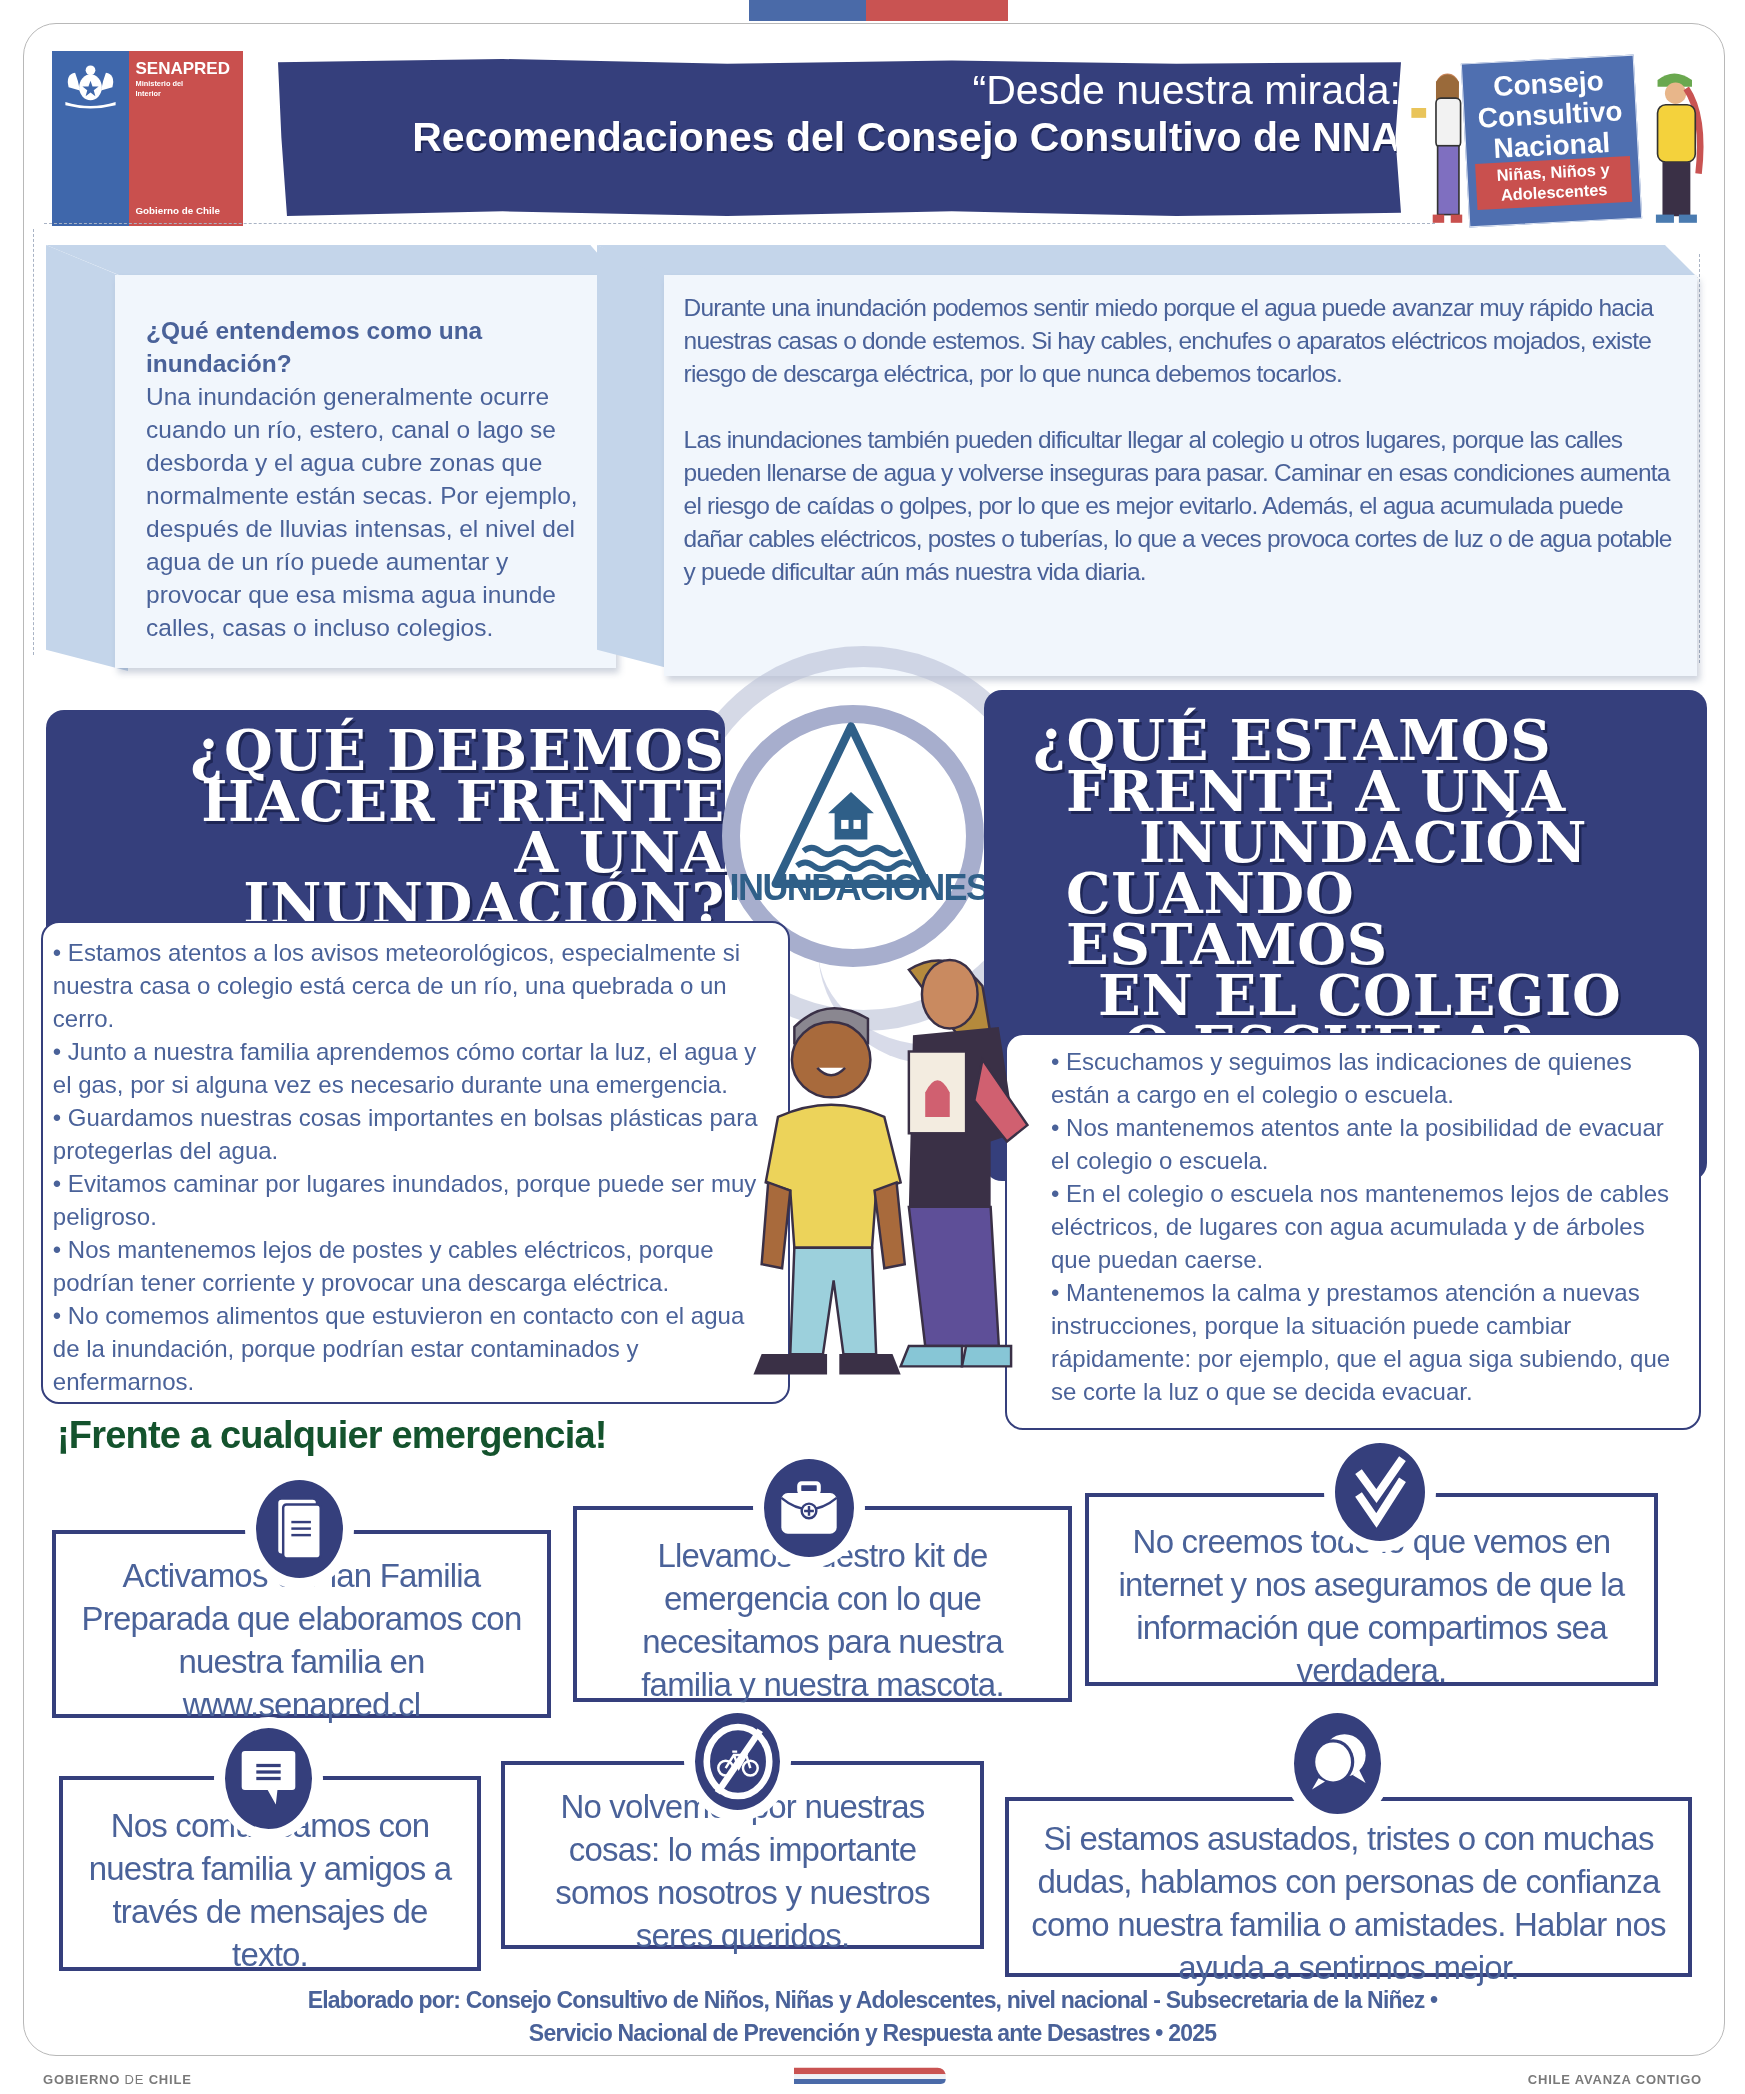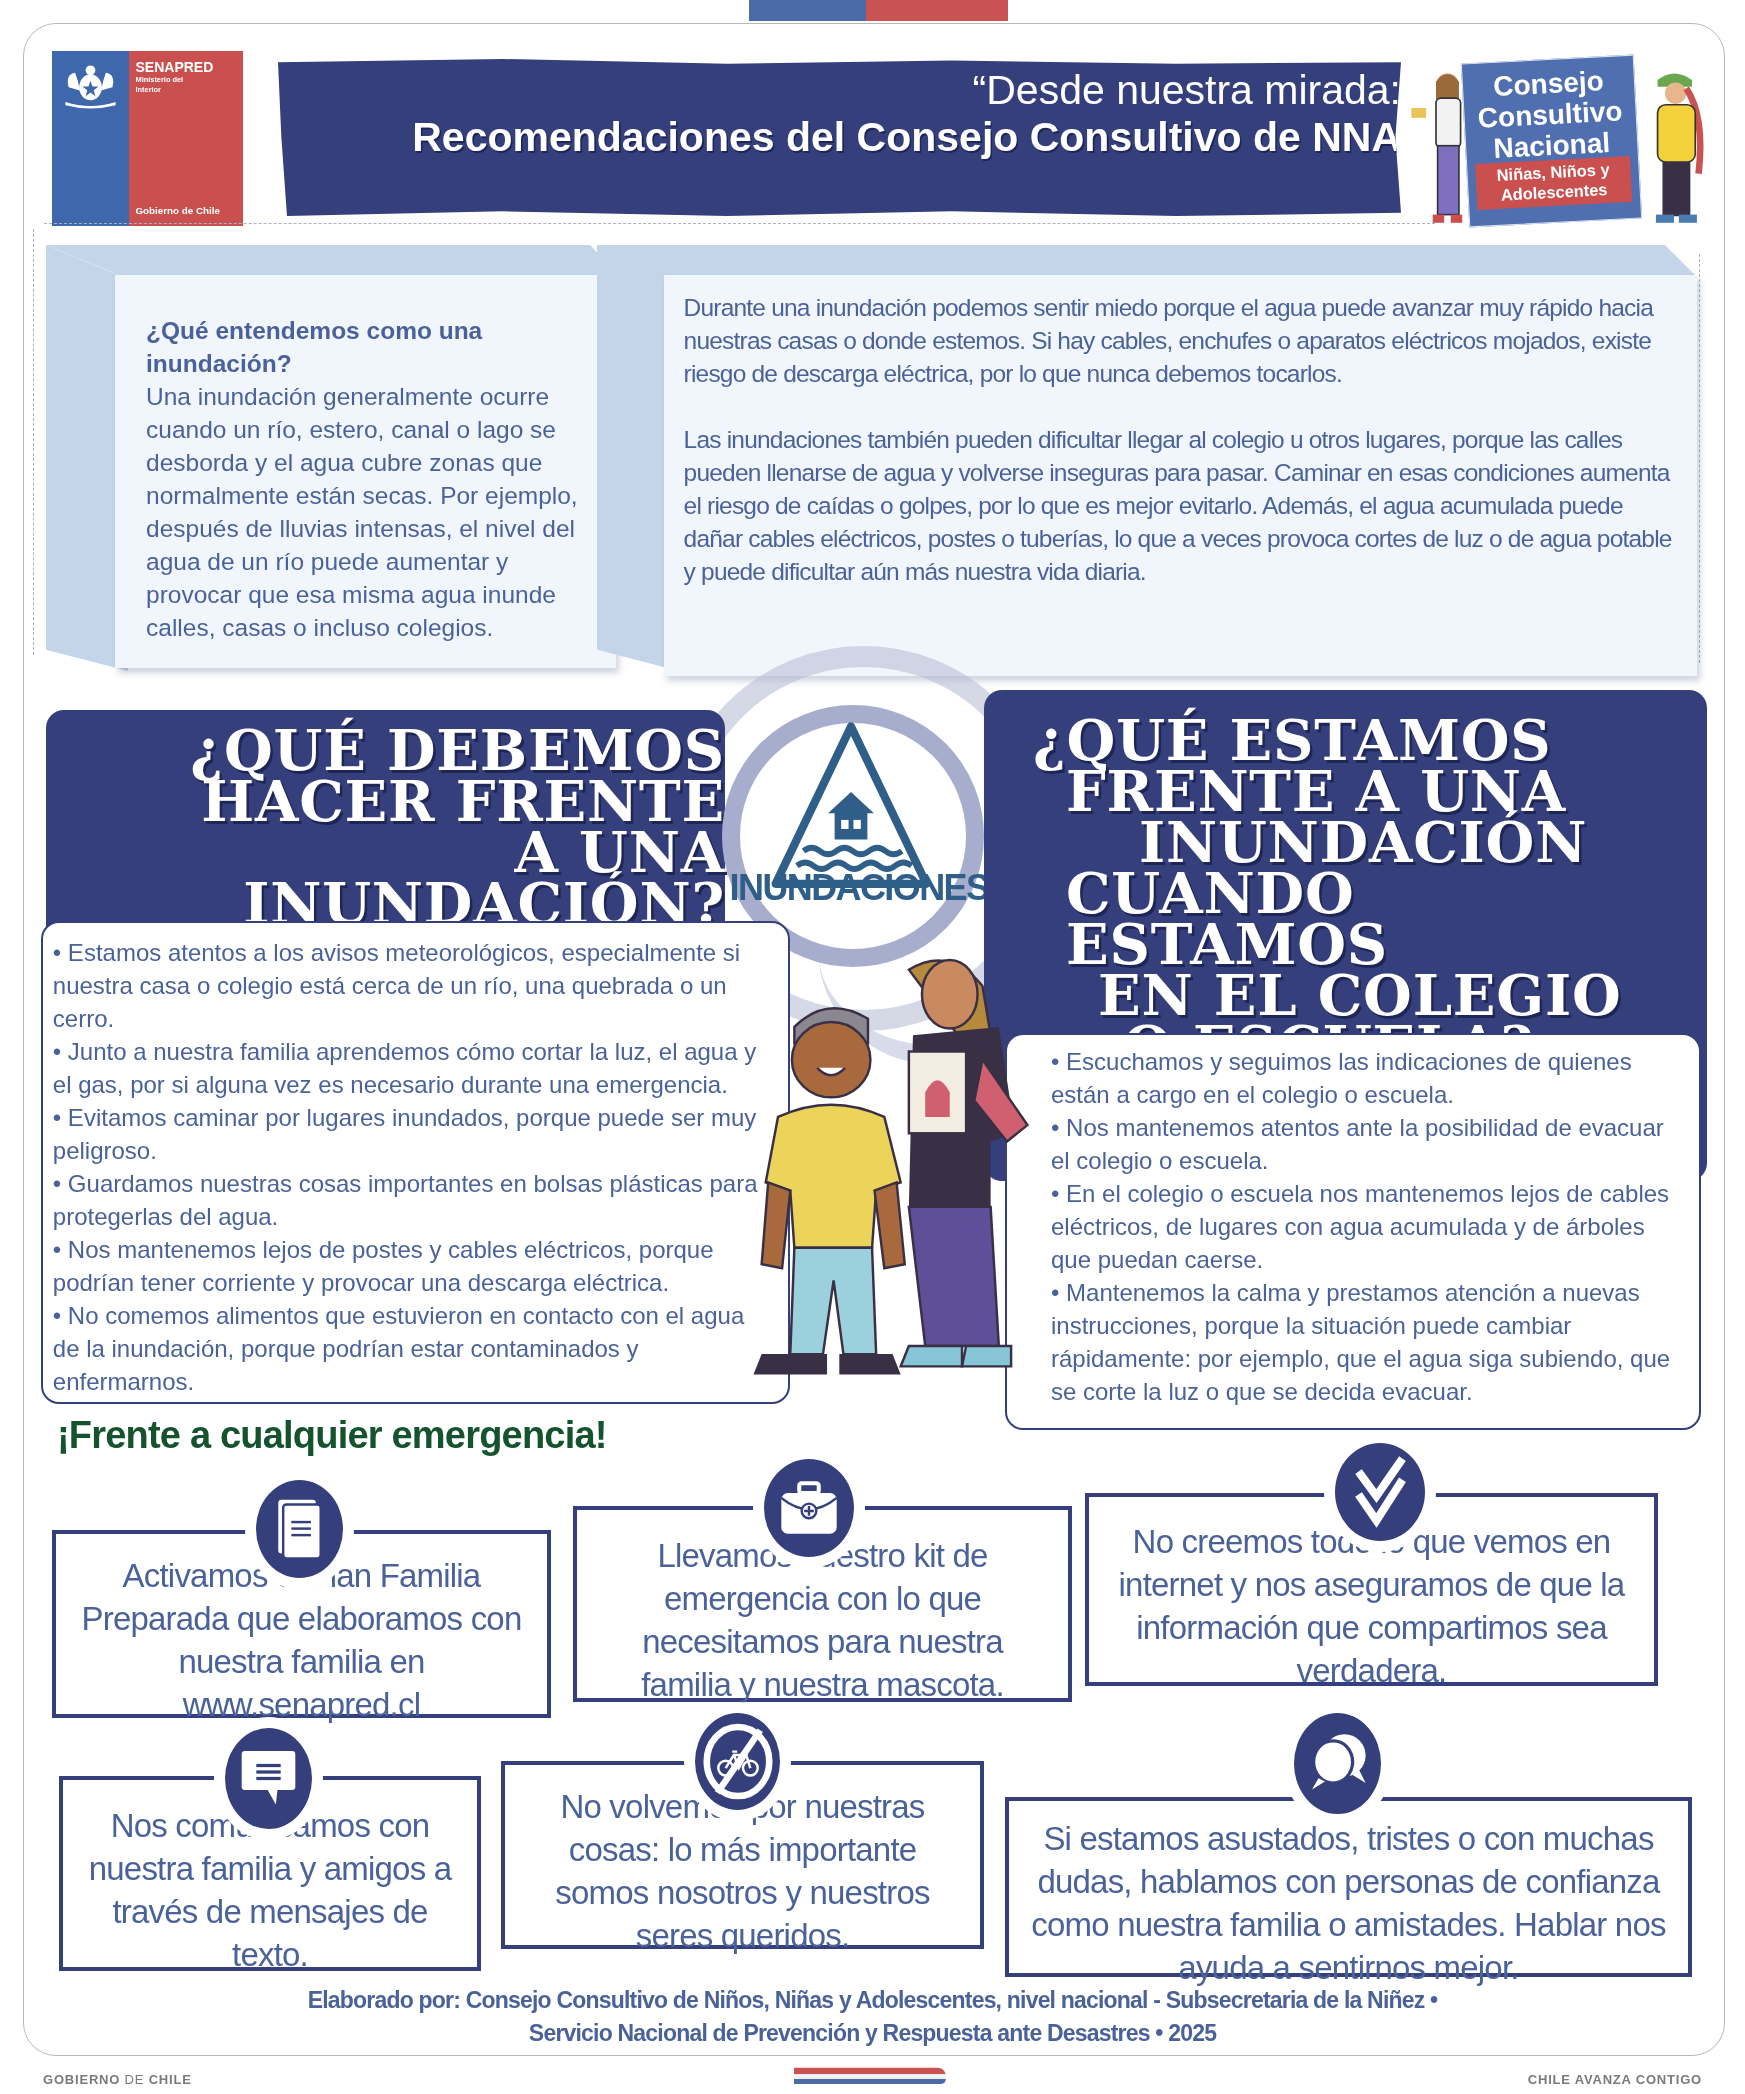--- a/index.html
+++ b/index.html
@@ -9,21 +9,21 @@
 
   .top-stripe-blue { left: 749px; top: 0; width: 117px; height: 21px; background: #4a6aa8; }
   .top-stripe-red { left: 866px; top: 0; width: 142px; height: 21px; background: #c95352; }
 
   .card { left: 23px; top: 23px; width: 1702px; height: 2033px; border: 1.6px solid #b8b8b8; border-radius: 33px; background: #fff; }
 
   
   .logo { left: 52px; top: 51px; width: 191px; height: 175px; display: flex; }
   .logo-blue { width: 77px; height: 100%; background: #3f67ab; display: flex; justify-content: center; padding-top: 11.5px; }
   .logo-red { flex: 1; background: #c9504e; color: #fff; padding: 8.2px 6.5px; position: relative; }
-  .logo-red .l1 { font-weight: bold; font-size: 14px; }
+  .logo-red .l1 { font-weight: bold; font-size: 17px; }
   .logo-red .l2 { font-weight: bold; font-size: 7.4px; line-height: 9.8px; }
   .logo-red .l3 { position: absolute; bottom: 9.8px; left: 6.5px; font-weight: bold; font-size: 9.8px; }
 
   
   .banner { left: 278px; top: 59px; width: 1123px; height: 157px; background: #353f7c; color: #fff; text-align: right;
     clip-path: polygon(0 2%, 20% 0, 40% 3%, 60% 1%, 80% 3%, 100% 2%, 99.5% 50%, 100% 98%, 80% 100%, 60% 97%, 40% 100%, 20% 97%, 0.8% 100%, 0.3% 50%); padding-top: 8.2px; }
   .banner .t1 { font-size: 41px; line-height: 47px; font-weight: normal; }
   .banner .t2 { font-size: 41px; line-height: 46px; font-weight: bold; text-shadow: 1.6px 1.6px 0 #1e2655; }
 
   
@@ -170,22 +170,22 @@
   <div style="padding-left:33px">FRENTE A UNA</div>
   <div style="padding-left:106px">INUNDACIÓN</div>
   <div style="padding-left:33px">CUANDO ESTAMOS</div>
   <div style="padding-left:65px">EN EL COLEGIO</div>
   <div style="padding-left:90px">O ESCUELA?</div>
 </div>
 
 <div class="abs bullets" style="left:41px;top:921px;width:749px;height:483px;padding:13px 11.5px 8.2px 9.8px;">
   <p>• Estamos atentos a los avisos meteorológicos, especialmente si nuestra casa o colegio está cerca de un río, una quebrada o un cerro.</p>
   <p>• Junto a nuestra familia aprendemos cómo cortar la luz, el agua y el gas, por si alguna vez es necesario durante una emergencia.</p>
+  <p>• Guardamos nuestras cosas importantes en bolsas plásticas para protegerlas del agua.</p>
   <p>• Evitamos caminar por lugares inundados, porque puede ser muy peligroso.</p>
-  <p>• Guardamos nuestras cosas importantes en bolsas plásticas para protegerlas del agua.</p>
   <p>• Nos mantenemos lejos de postes y cables eléctricos, porque podrían tener corriente y provocar una descarga eléctrica.</p>
   <p>• No comemos alimentos que estuvieron en contacto con el agua de la inundación, porque podrían estar contaminados y enfermarnos.</p>
 </div>
 
 <div class="abs bullets" style="left:1005px;top:1033px;width:696px;height:397px;padding:9.8px 11.5px 8.2px 44px;">
   <p>• Escuchamos y seguimos las indicaciones de quienes están a cargo en el colegio o escuela.</p>
   <p>• Nos mantenemos atentos ante la posibilidad de evacuar el colegio o escuela.</p>
   <p>• En el colegio o escuela nos mantenemos lejos de cables eléctricos, de lugares con agua acumulada y de árboles que puedan caerse.</p>
   <p>• Mantenemos la calma y prestamos atención a nuevas instrucciones, porque la situación puede cambiar rápidamente: por ejemplo, que el agua siga subiendo, que se corte la luz o que se decida evacuar.</p>
 </div>

